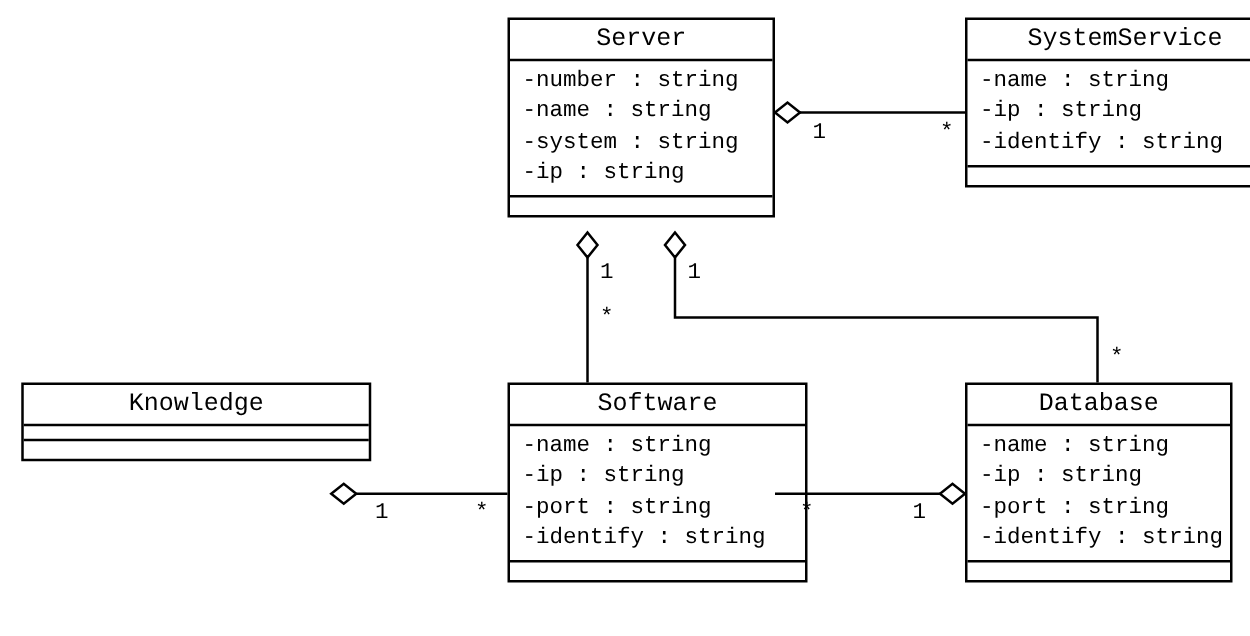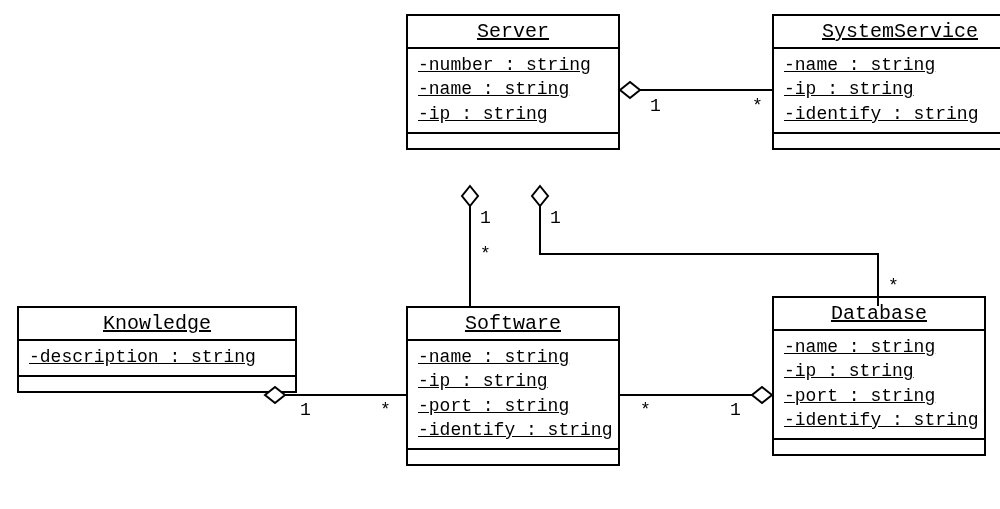--- a/index.html
+++ b/index.html
@@ -10,21 +10,20 @@
     background: #fff;
     font-family: "Consolas", "Courier New", monospace;
     font-size: 18px;
     color: #000;
     position: relative;
   }
   .uml {
     position: absolute;
     border: 2px solid #000;
     background: #fff;
-    text-decoration: underline;
   }
   .uml-title {
     text-align: center;
     padding: 4px 10px;
     border-bottom: 2px solid #000;
     font-size: 20px;
   }
   .uml-body {
     padding: 4px 10px 6px;
     border-bottom: 2px solid #000;
@@ -49,55 +48,55 @@
   }
 </style>
 </head>
 <body>
 
 <div class="uml" style="left:406px; top:14px; width:214px;">
   <div class="uml-title">Server</div>
   <div class="uml-body">
     <span class="attr-row">-number : string</span>
     <span class="attr-row">-name : string</span>
+    <span class="attr-row">-system : string</span>
     <span class="attr-row">-ip : string</span>
   </div>
   <div class="uml-foot"></div>
 </div>
 
 <div class="uml" style="left:772px; top:14px; width:256px;">
   <div class="uml-title">SystemService</div>
   <div class="uml-body">
     <span class="attr-row">-name : string</span>
     <span class="attr-row">-ip : string</span>
     <span class="attr-row">-identify : string</span>
   </div>
   <div class="uml-foot"></div>
 </div>
 
 <div class="uml" style="left:17px; top:306px; width:280px;">
   <div class="uml-title">Knowledge</div>
   <div class="uml-body">
-    <span class="attr-row">-description : string</span>
   </div>
   <div class="uml-foot"></div>
 </div>
 
-<div class="uml" style="left:406px; top:306px; width:214px;">
+<div class="uml" style="left:406px; top:306px; width:240px;">
   <div class="uml-title">Software</div>
   <div class="uml-body">
     <span class="attr-row">-name : string</span>
     <span class="attr-row">-ip : string</span>
     <span class="attr-row">-port : string</span>
     <span class="attr-row">-identify : string</span>
   </div>
   <div class="uml-foot"></div>
 </div>
 
-<div class="uml" style="left:772px; top:296px; width:214px;">
+<div class="uml" style="left:772px; top:306px; width:214px;">
   <div class="uml-title">Database</div>
   <div class="uml-body">
     <span class="attr-row">-name : string</span>
     <span class="attr-row">-ip : string</span>
     <span class="attr-row">-port : string</span>
     <span class="attr-row">-identify : string</span>
   </div>
   <div class="uml-foot"></div>
 </div>
 

